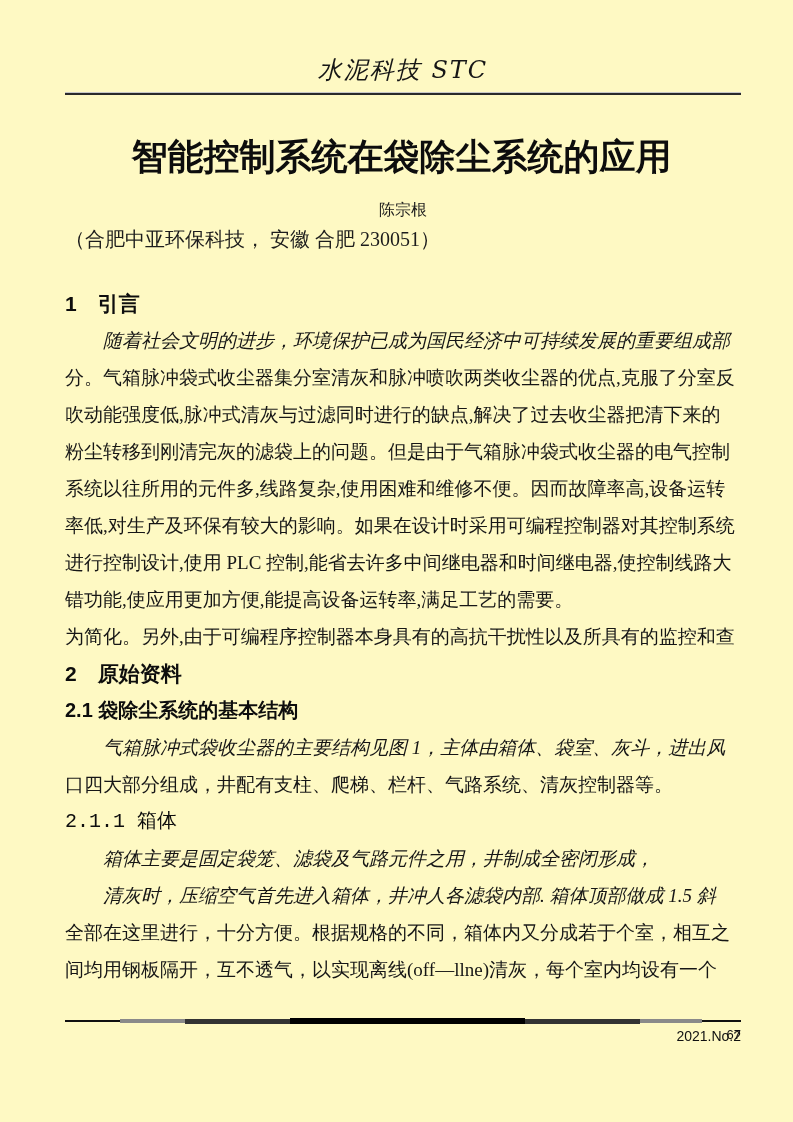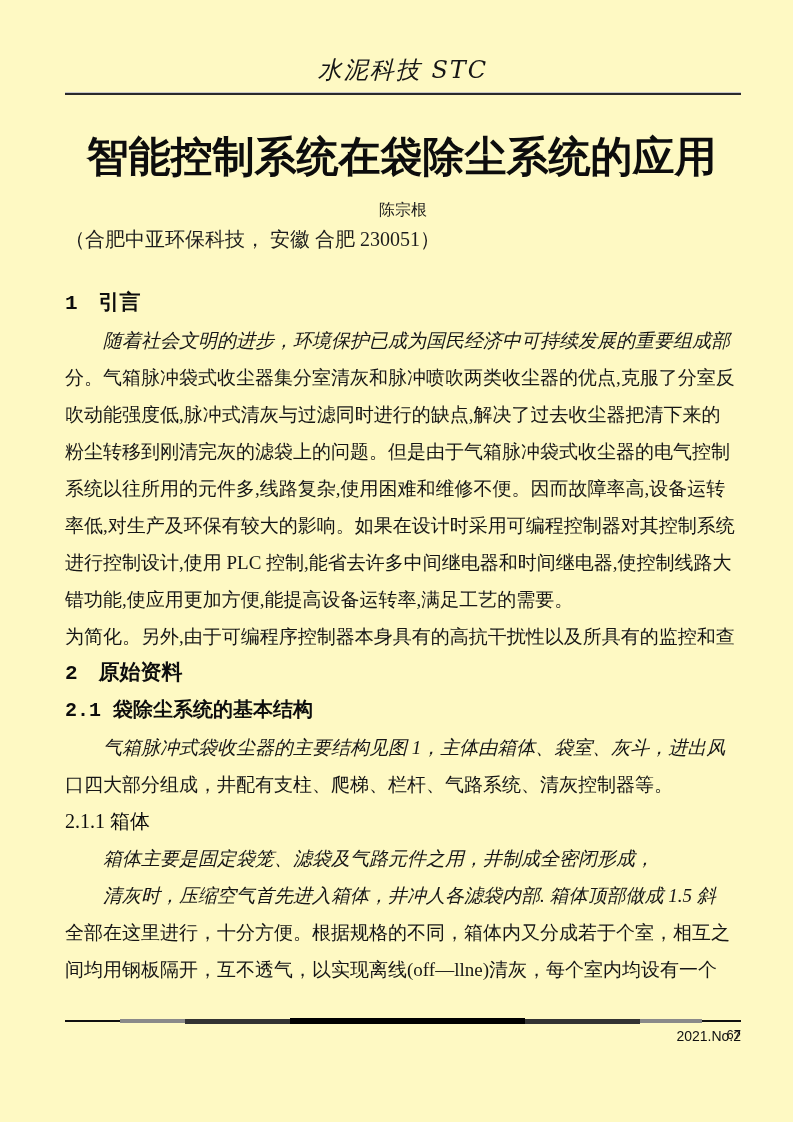--- a/index.html
+++ b/index.html
@@ -30,21 +30,21 @@
     height: 3px;
     background: linear-gradient(to bottom, #c8c8c8 0 1px, #2a2a2a 1px 3px);
   }
   
   .article-title {
     position: absolute;
     top: 136px; left: 40px; right: 30px;
     text-align: center;
     font-family: "Liberation Sans", "DejaVu Sans", sans-serif;
     font-weight: bold;
-    font-size: 42px;
+    font-size: 36px;
     line-height: 42px;
     color: #0d0d0d;
   }
   .author-line {
     position: absolute;
     top: 200px; left: 65px; right: 52px;
     text-align: center;
     font-size: 16px;
     line-height: 20px;
     color: #1c1c1c;
@@ -64,30 +64,30 @@
     font-size: 19px;
     line-height: 37px;
     color: #161616;
   }
   .body-block .line {
     white-space: nowrap;
     height: 37px;
   }
   .para .line:first-child { text-indent: 2em; font-style: italic; }
   .sec-heading {
-    font-family: Liberation Mono, monospace;
+    font-family: Liberation Sans, sans-serif;
     font-weight: bold;
     font-size: 21px;
     line-height: 37px;
     white-space: pre;
     color: #0d0d0d;
   }
   .sec-heading.sub { font-size: 20px; }
   .sec-heading.plain {
-    font-family: Liberation Serif, serif;
+    font-family: Liberation Mono, monospace;
     font-weight: normal;
     font-size: 20px;
   }
   
   .footer-rule {
     position: absolute;
     top: 1018px; left: 65px; right: 52px;
     height: 6px;
   }
   .footer-rule .base {

